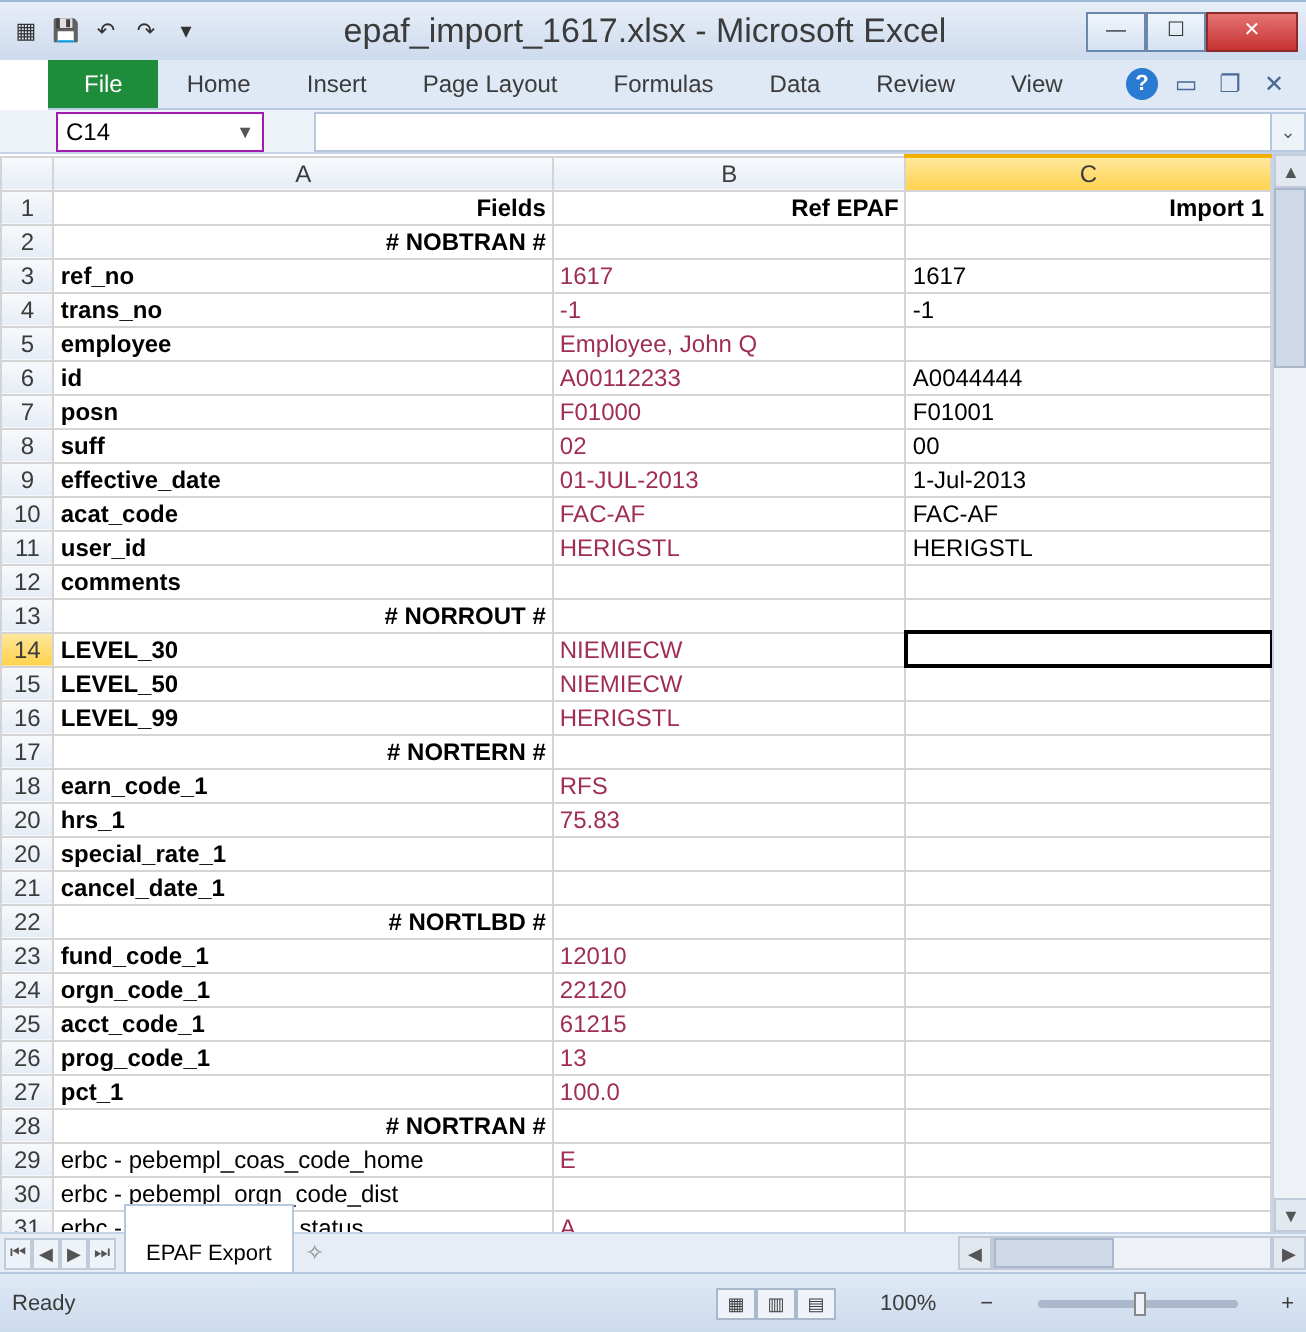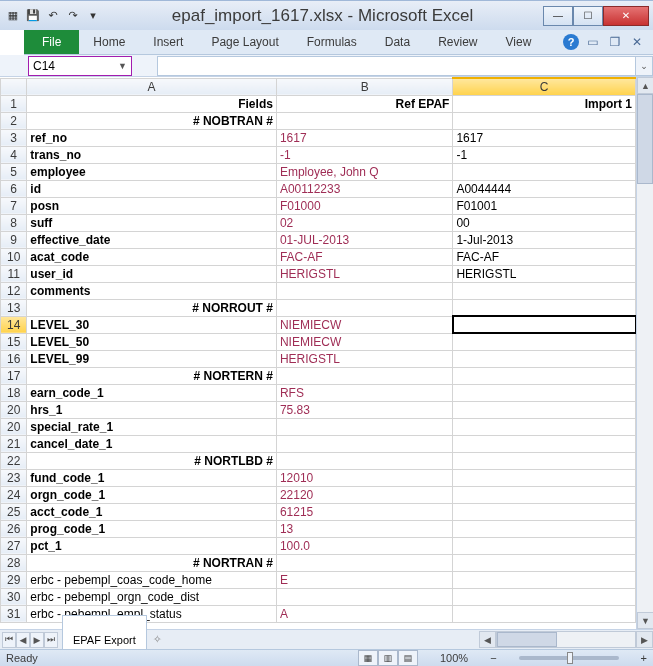--- a/index.html
+++ b/index.html
@@ -58,21 +58,21 @@
 
   
   .tabstrip { height:20px; background:#e7edf5; border-top:1px solid #c5d3e6; display:flex; align-items:center; font-size:11px;}
   .tab-nav { display:flex; gap:0; padding:0 2px;}
   .tab-nav span { width:14px; height:16px; display:flex; align-items:center; justify-content:center; font-size:9px; color:#555; border:1px solid #c0cad8; background:#eef3fa;}
   .sheet-tab { background:#fff; border:1px solid #b5c8de; border-bottom:none; padding:18px 10px; margin-left:2px; border-radius:0 0 0 0;}
   .hscroll { margin-left:auto; display:flex; align-items:center;}
   .hscroll .track { width:140px; height:17px; background:#eef1f5; border:1px solid #c0cad8; display:flex;}
   .hscroll .thumb { width:60px; background:#cfd8e6; border:1px solid #aab8cc; margin:0;}
 
-  .status { height:17px; background: linear-gradient(#dfe9f5,#cddbee); border-top:1px solid #b5c8de; display:flex; align-items:center; font-size:11px; color:#3b3b3b; padding:0 6px; gap:22px;}
+  .status { height:30px; background: linear-gradient(#dfe9f5,#cddbee); border-top:1px solid #b5c8de; display:flex; align-items:center; font-size:11px; color:#3b3b3b; padding:0 6px; gap:22px;}
   .status .spacer { flex:1; }
   .view-btns { display:flex; gap:0;}
   .view-btns span { width:20px; height:16px; border:1px solid #aab8cc; background:#eef3fa; display:flex; align-items:center; justify-content:center; font-size:9px;}
   .zoom-slider { width:100px; height:4px; background:#aab8cc; position:relative; border-radius:2px;}
   .zoom-slider .knob { position:absolute; left:48px; top:-4px; width:6px; height:12px; background:#eef3fa; border:1px solid #888;}
 </style>
 </head>
 <body>
 
 <div class="window">

